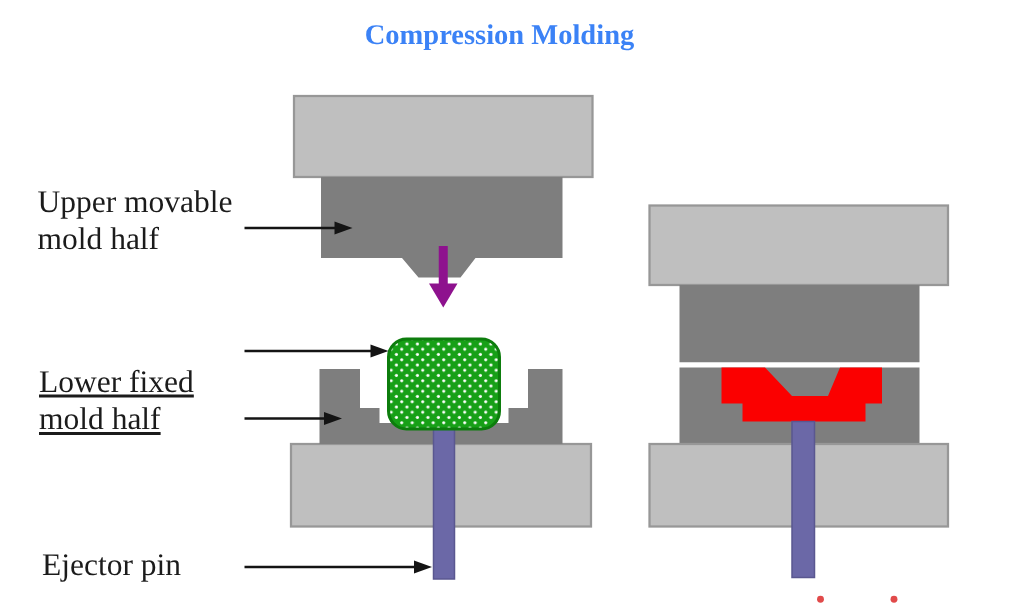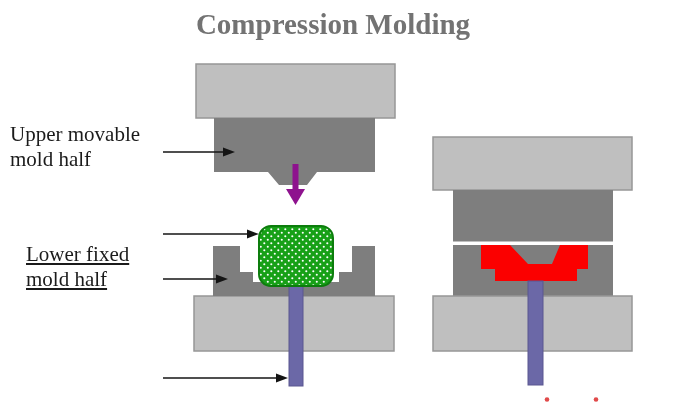--- a/index.html
+++ b/index.html
@@ -7,23 +7,23 @@
     position:relative;
     width:682px;height:402px;
     background:#ffffff;
     overflow:hidden;
     font-family:"Liberation Serif","DejaVu Serif",serif;
   }
   #diagram-svg{position:absolute;left:0;top:0;}
   .txt{position:absolute;color:#1b1b1b;font-size:21px;line-height:25px;white-space:nowrap;}
   #title{
     position:absolute;left:333px;top:8px;transform:translateX(-50%);
-    font-size:29px;line-height:32px;font-weight:bold;color:#737373;white-space:nowrap;
+    font-size:19px;line-height:32px;font-weight:bold;color:#3b82f6;white-space:nowrap;
   }
-  #label-upper{left:10px;top:122px;font-family:Liberation Serif, serif;}
+  #label-upper{left:25px;top:122px;font-family:Liberation Serif, serif;}
   #label-charge{left:78px;top:223px;}
   #label-lower{left:26px;top:242px;text-decoration:underline;}
   #label-ejector{left:28px;top:364px;}
 </style>
 </head>
 <body>
 
 <div id="stage">
 
   <svg id="diagram-svg" width="682" height="402" viewBox="0 0 682 402">
@@ -91,14 +91,15 @@
     <div>Upper movable</div>
     <div>mold half</div>
   </div>
 
 
   <div class="txt" id="label-lower">
     <div>Lower fixed</div>
     <div>mold half</div>
   </div>
 
+  <div class="txt" id="label-ejector">Ejector pin</div>
 
 </div>
 
 </body></html>

